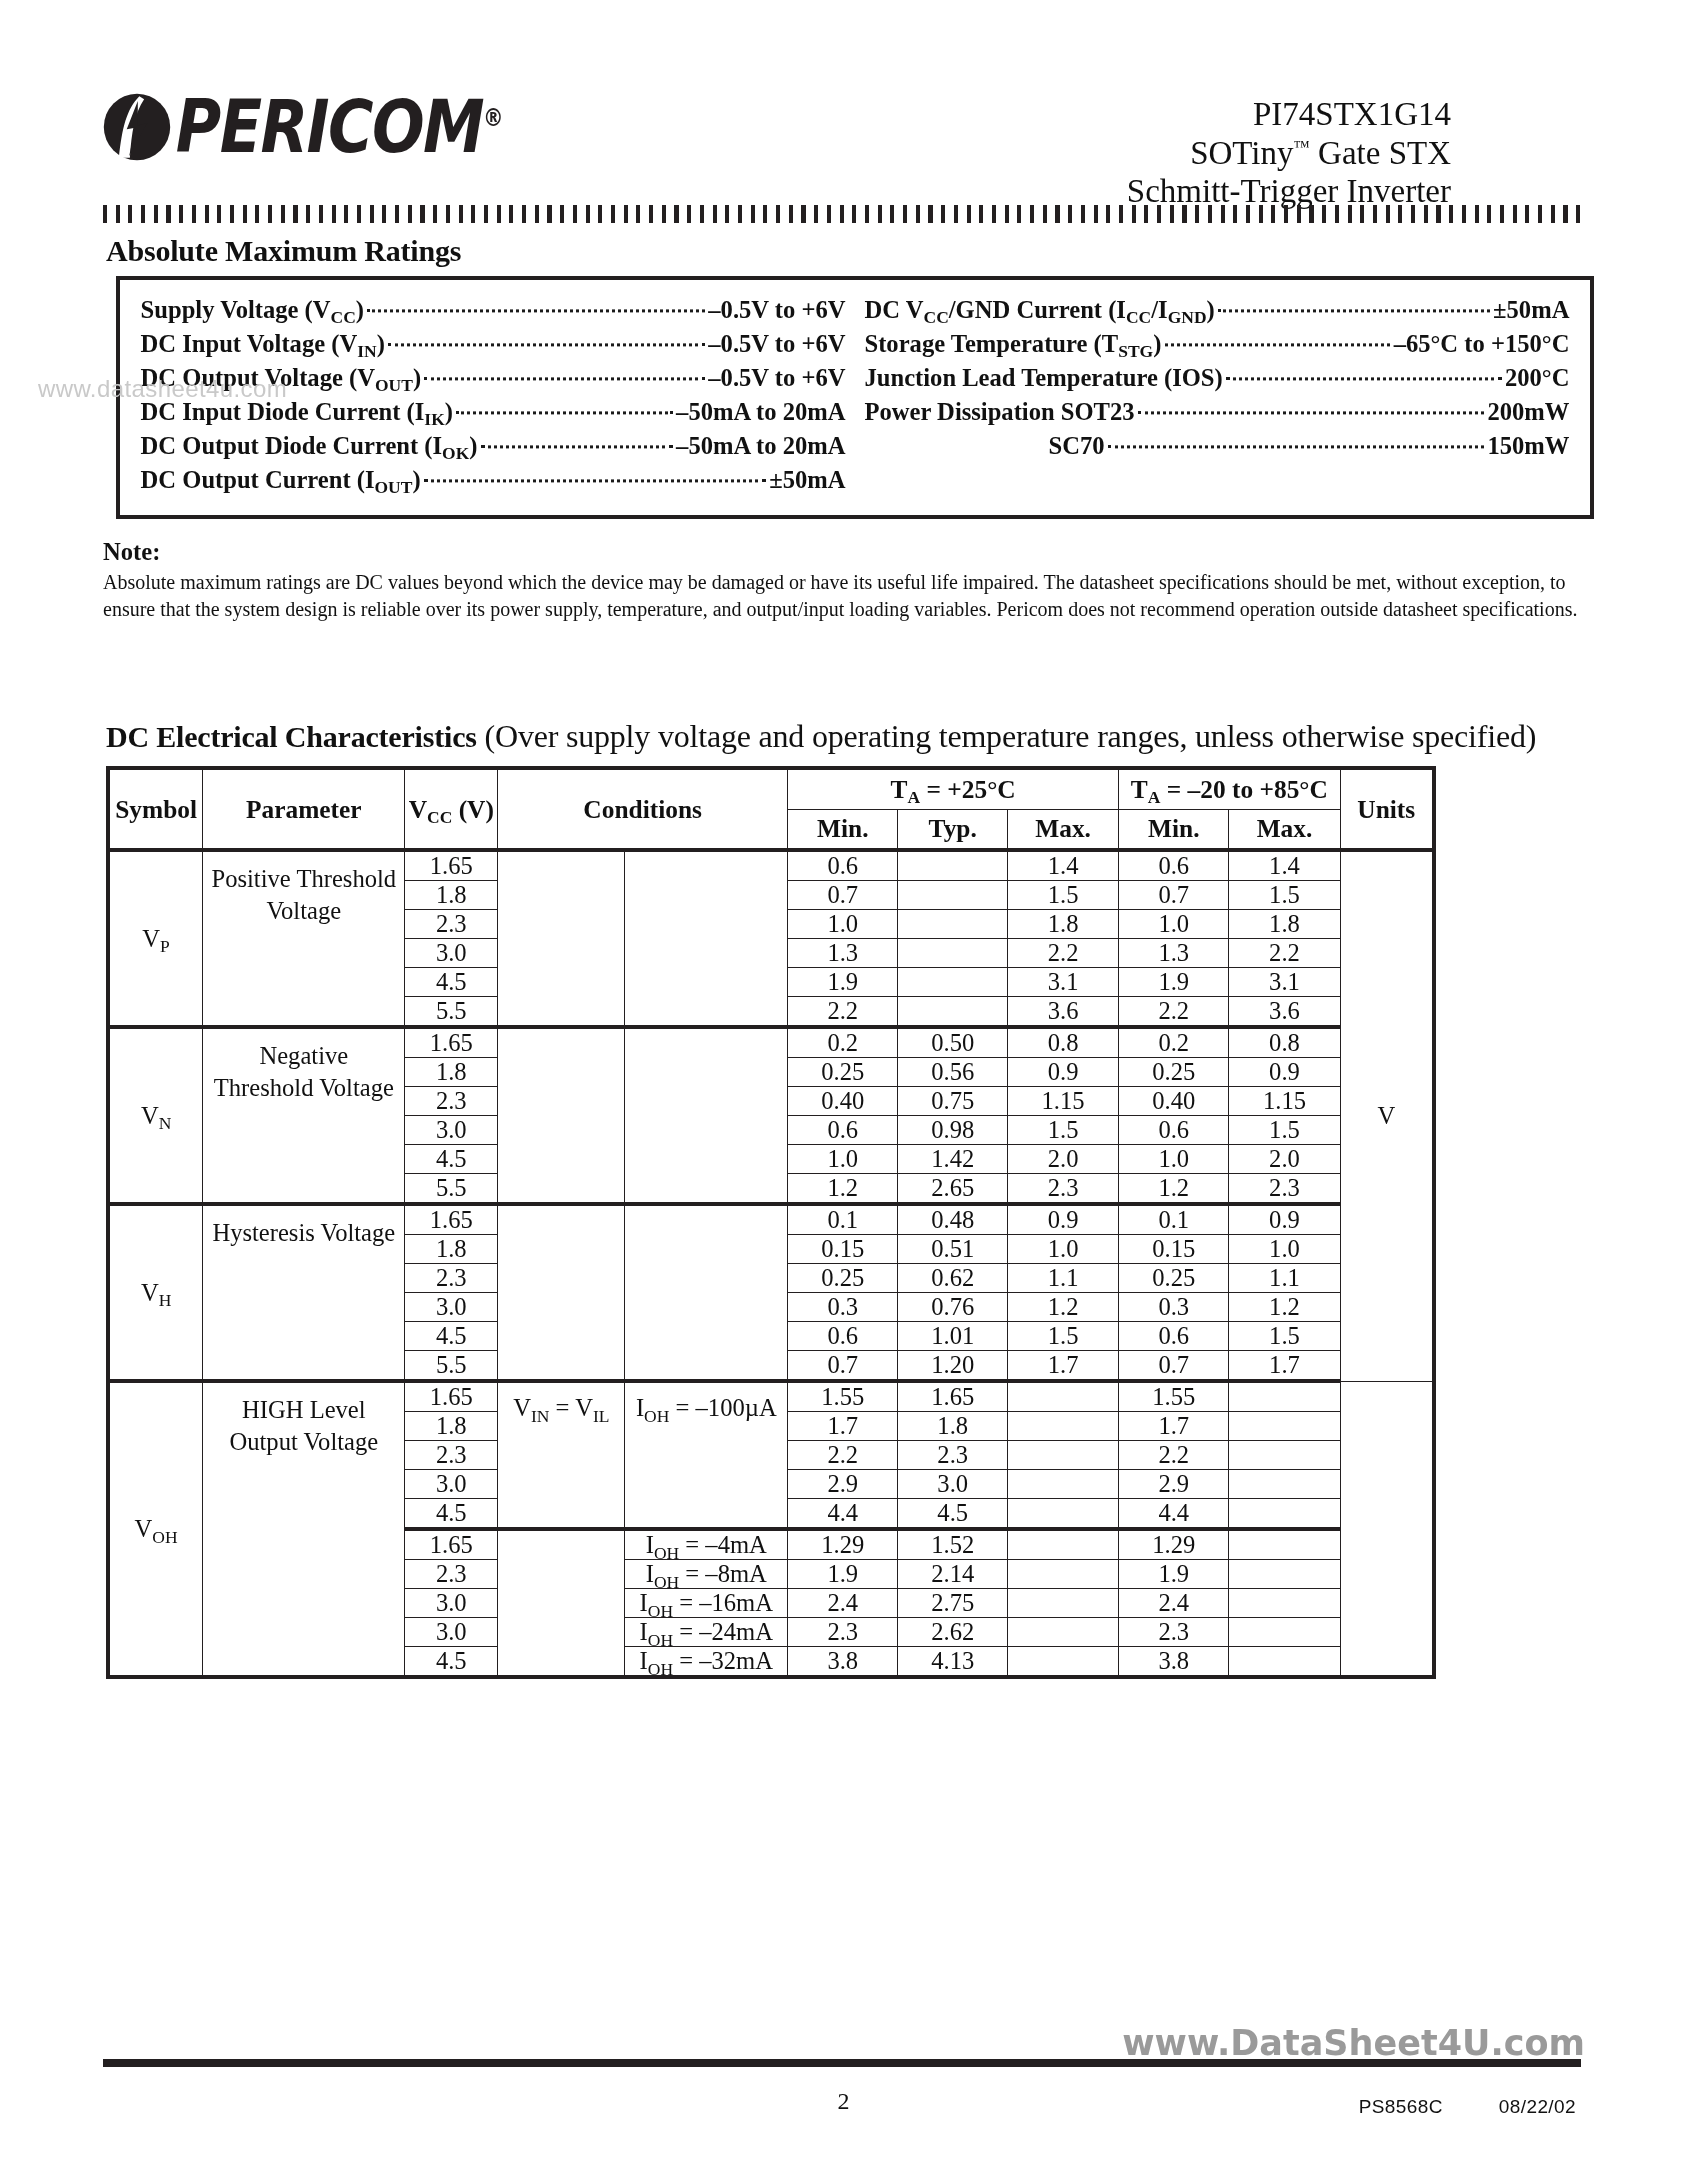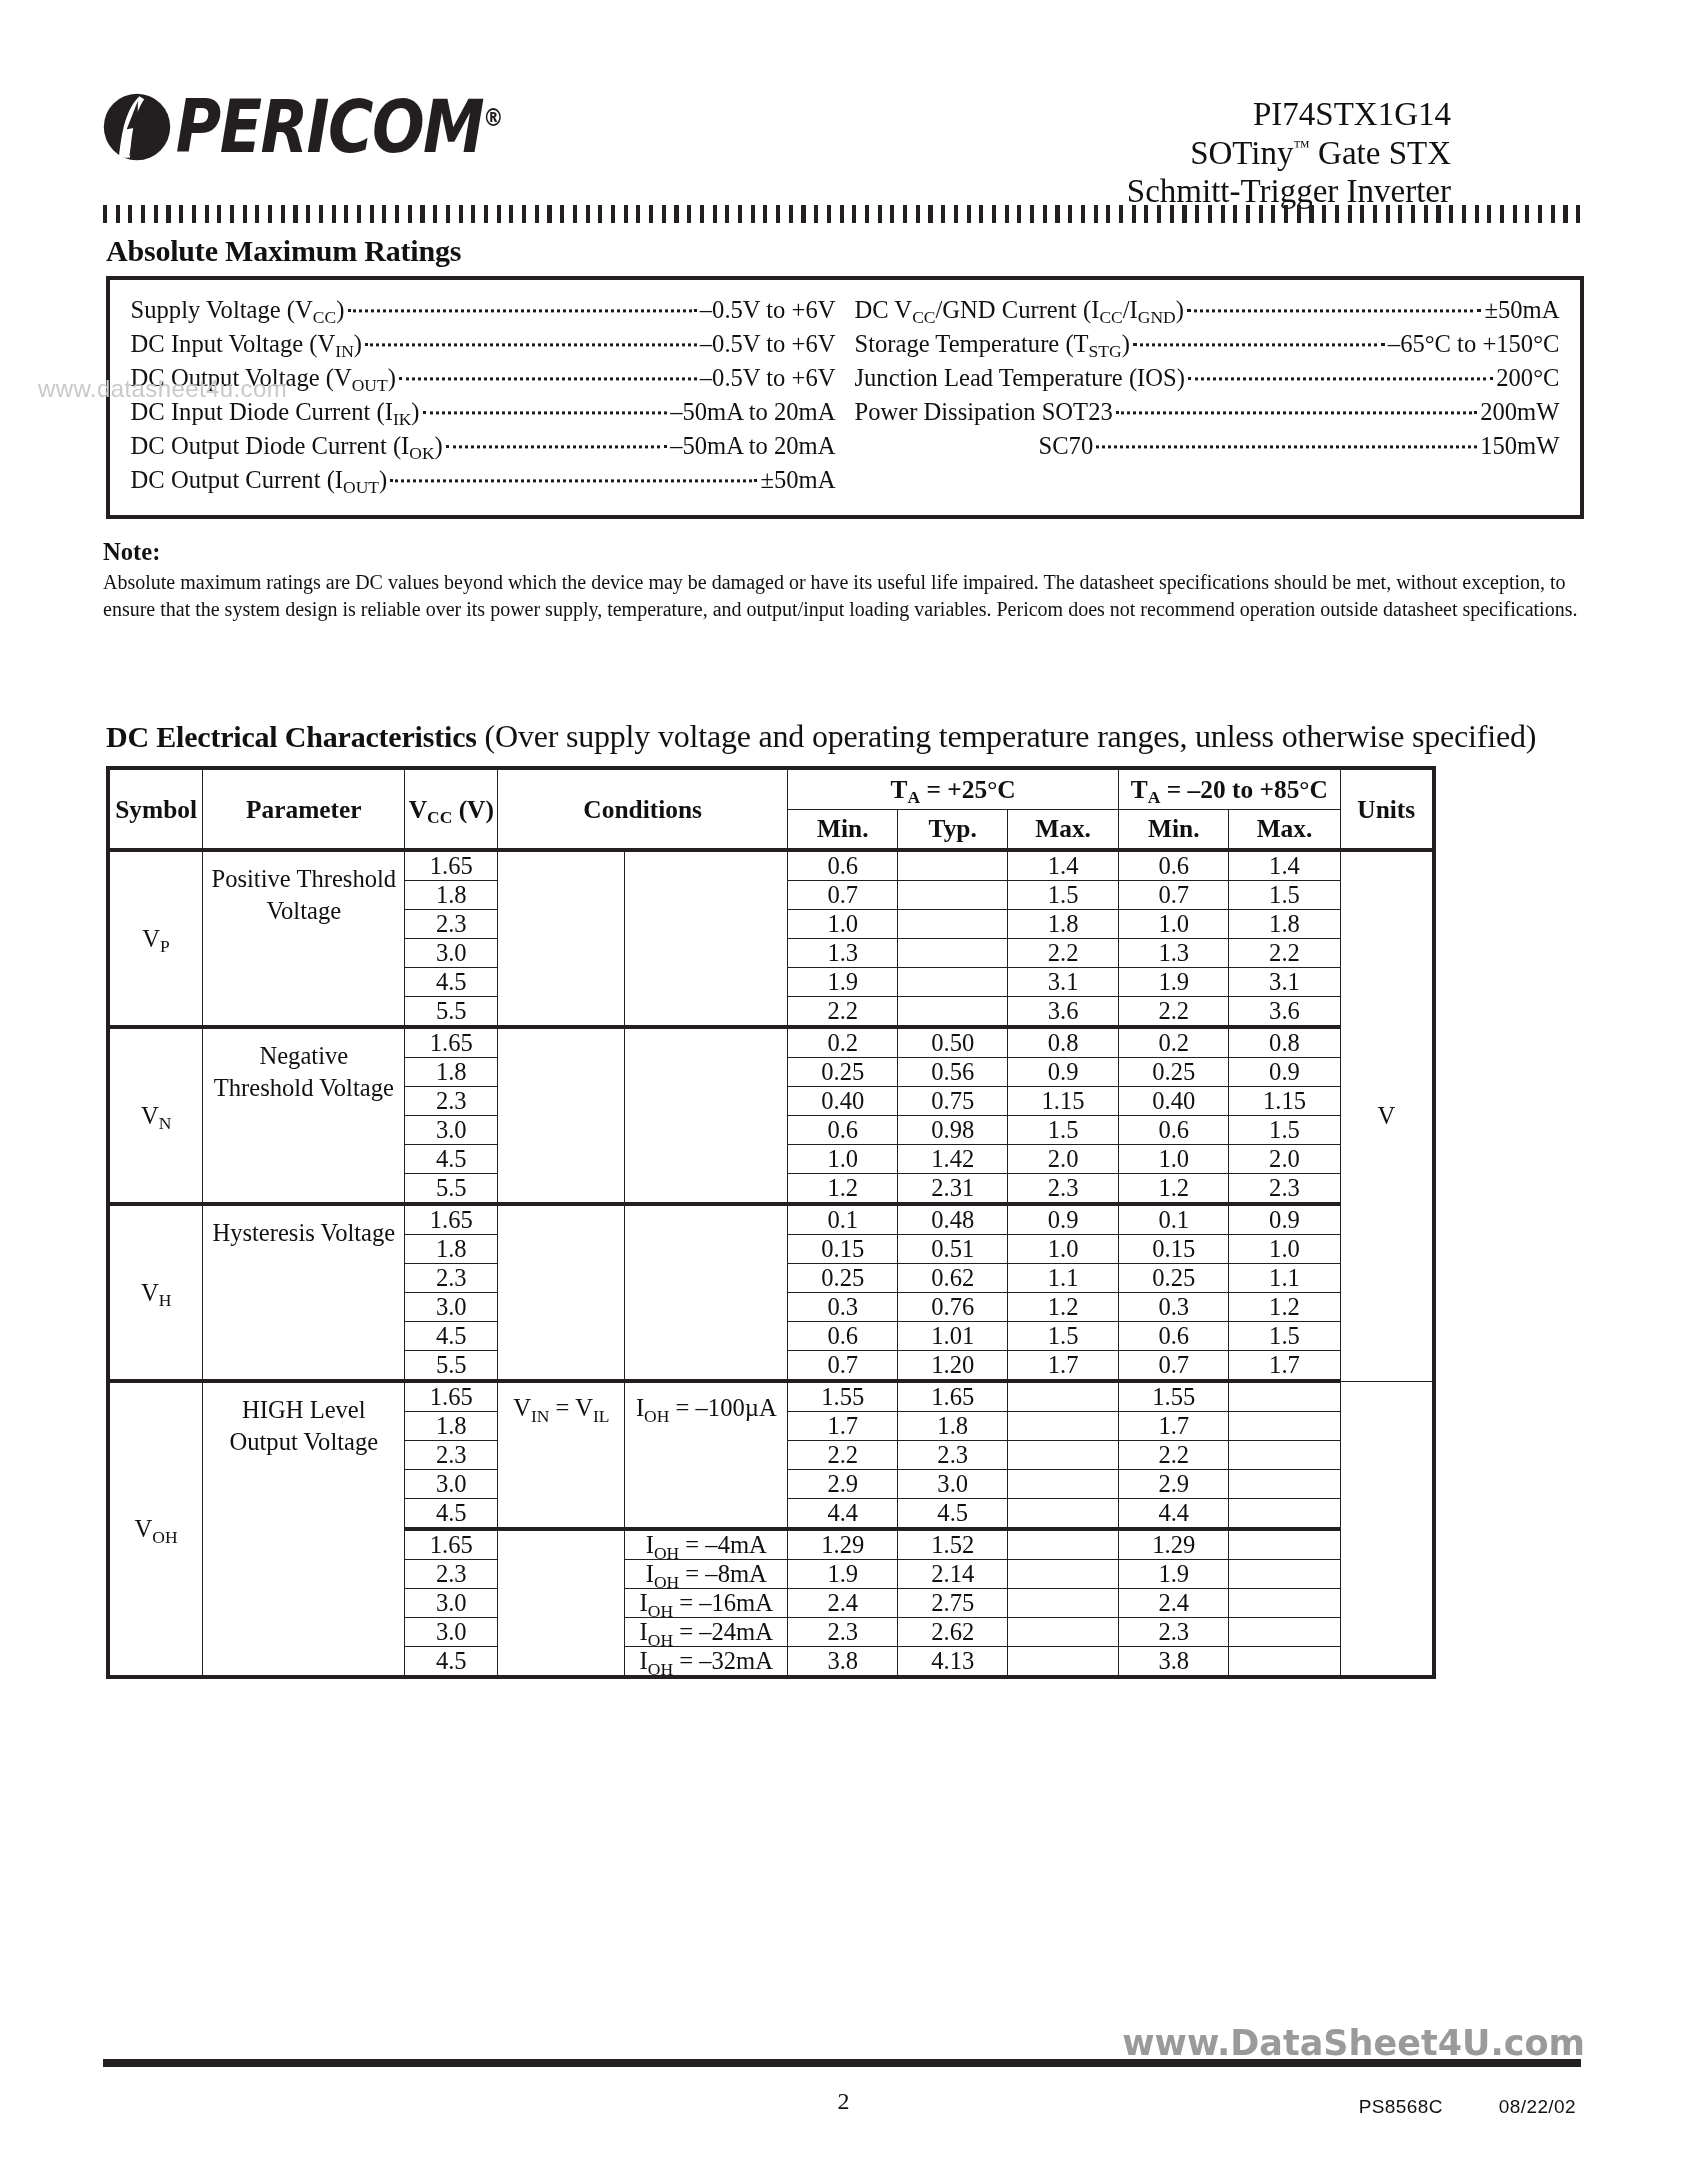--- a/index.html
+++ b/index.html
@@ -44,23 +44,24 @@
   }
 
   
   .sect-title {
     font-weight:bold; font-size:30px; letter-spacing:-0.2px;
   }
   .abs-title { position:absolute; left:106px; top:234px; }
 
   
   .absbox {
-    position:absolute; left:106px; top:276px; width:1478px; height:243px;
+    position:absolute; left:116px; top:276px; width:1478px; height:243px;
     border:4px solid #231f20; box-sizing:border-box;
     background:transparent;
+    font-weight:bold;
   }
   .absbox .cols { display:flex; height:100%; padding:17.5px 20.6px 0 20.6px; box-sizing:border-box; }
   .abs-col { width:50%; }
   .abs-col.right { padding-left:19px; }
   .abs-line {
     display:flex; align-items:baseline; font-size:24.6px; line-height:1.0;
     height:34px; white-space:nowrap;
   }
   .abs-line .lbl { }
   .abs-line .dots {
@@ -372,21 +373,21 @@
         <td class="vcc cellpad">4.5</td>
         <td class="num cellpad">1.0</td>
         <td class="num cellpad">1.42</td>
         <td class="num cellpad">2.0</td>
         <td class="num cellpad">1.0</td>
         <td class="num cellpad">2.0</td>
       </tr>
       <tr>
         <td class="vcc cellpad">5.5</td>
         <td class="num cellpad">1.2</td>
-        <td class="num cellpad">2.31</td>
+        <td class="num cellpad">2.65</td>
         <td class="num cellpad">2.3</td>
         <td class="num cellpad">1.2</td>
         <td class="num cellpad">2.3</td>
       </tr>
 
       <tr class="grp-top">
         <td class="sym" rowspan="6"><span>V</span><sub>H</sub></td>
         <td class="par" rowspan="6" style="vertical-align:top;padding-top:11px">
           <div class="pline">Hysteresis Voltage</div>
         </td>

